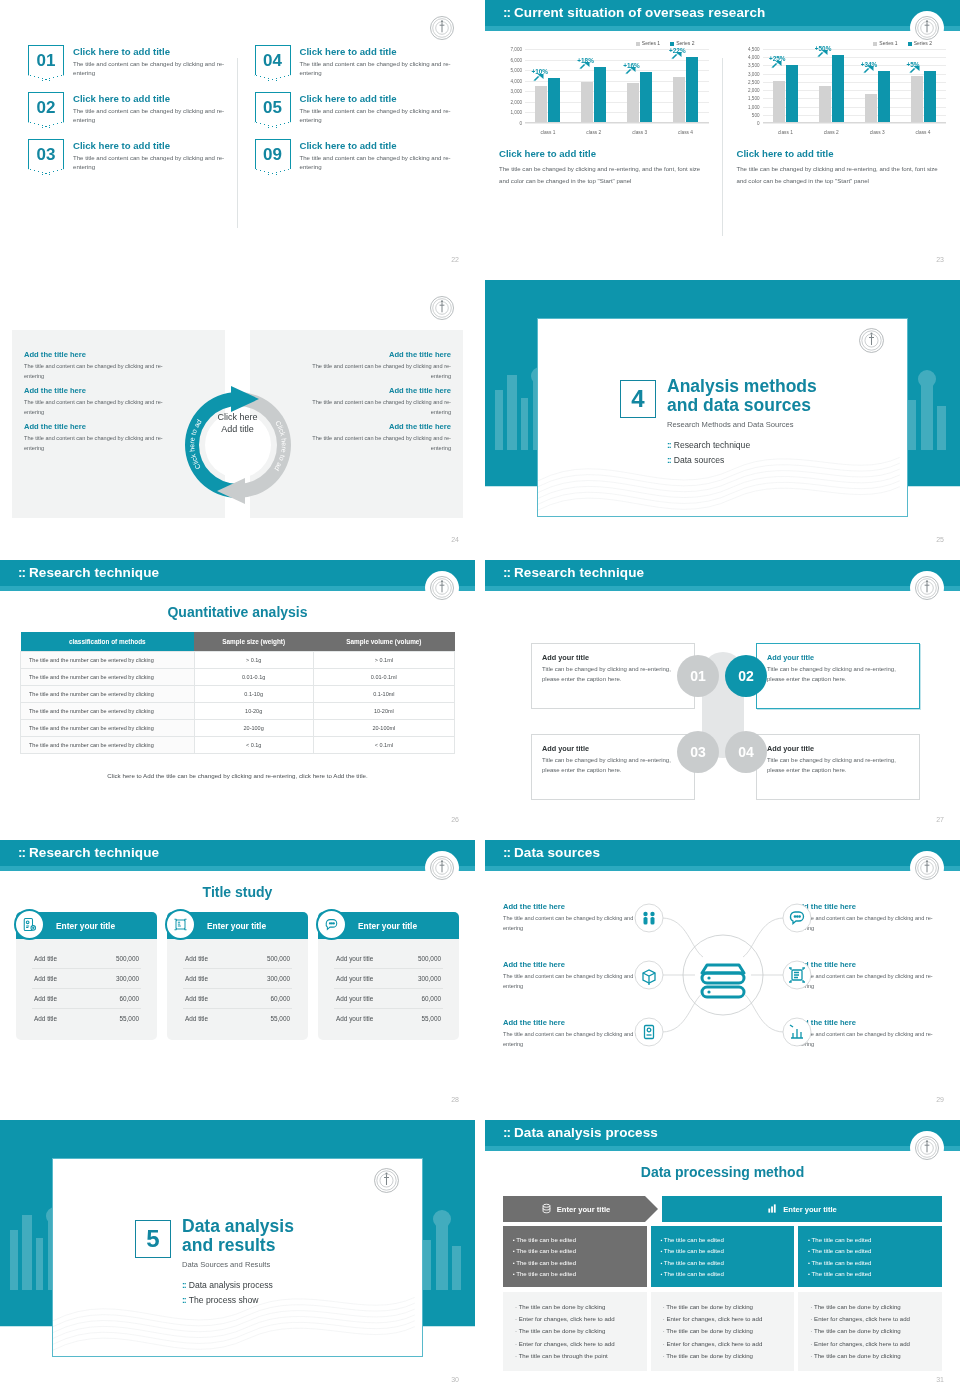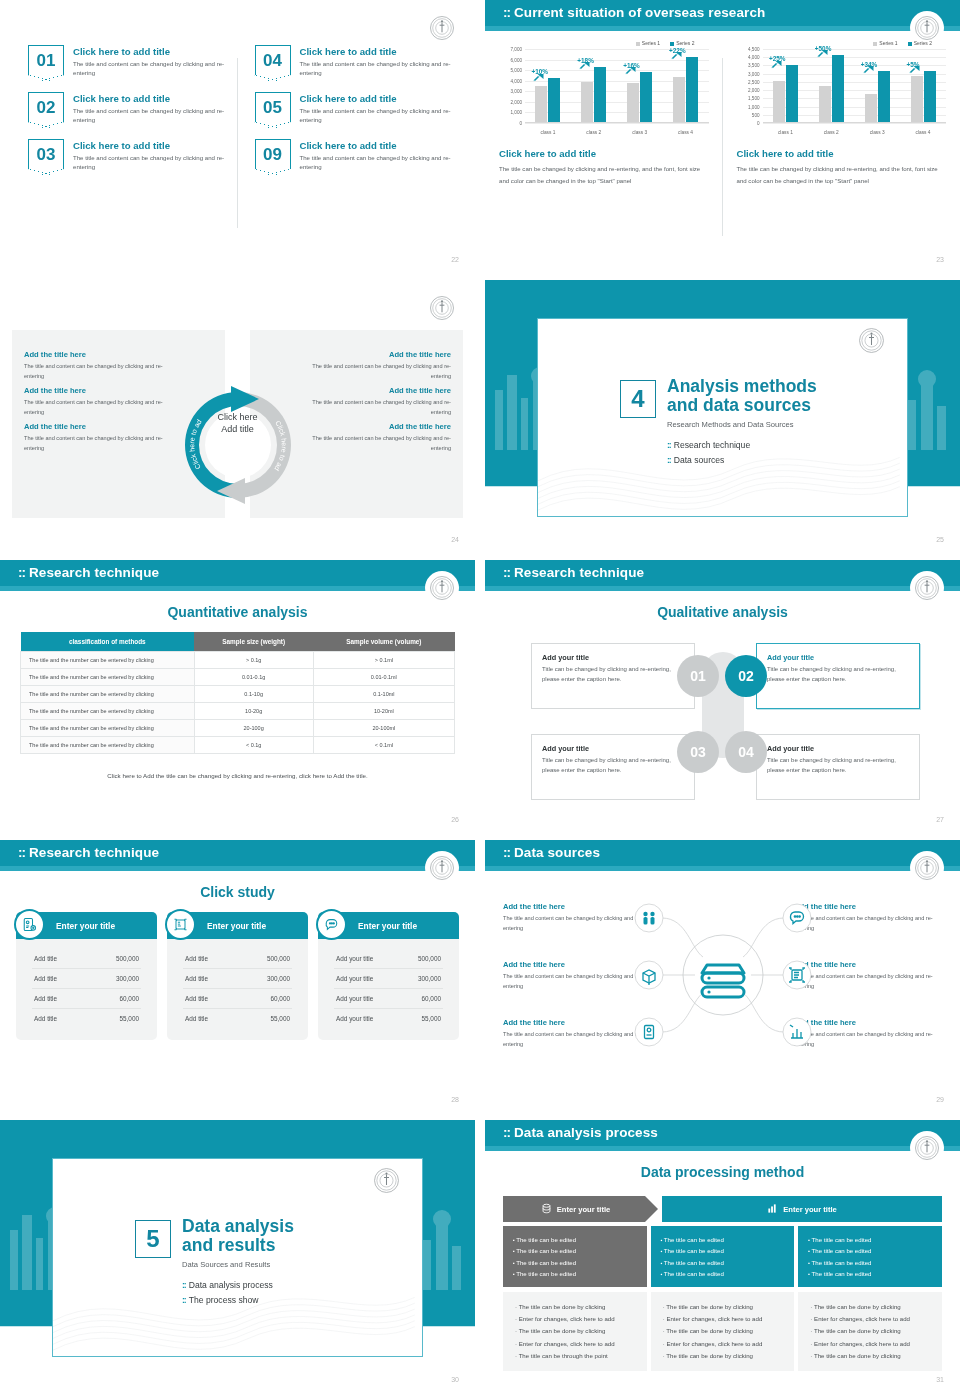--- a/index.html
+++ b/index.html
@@ -711,21 +711,20 @@
     </div>
     <div class="seal">
       <svg width="26" height="26" viewBox="0 0 26 26">
           <circle cx="13" cy="13" r="11.5" fill="none" stroke="#9aa0a3" stroke-width=".7"></circle>
           <circle cx="13" cy="13" r="9.3" fill="none" stroke="#9aa0a3" stroke-width=".5"></circle>
           <circle cx="13" cy="13" r="6.3" fill="none" stroke="#9aa0a3" stroke-width=".5"></circle>
           <path d="M13 7.3v10M10.6 10.2h4.8" stroke="#7e868a" stroke-width="1"></path>
           <circle cx="13" cy="6.2" r="1" fill="#7e868a"></circle>
         </svg>
     </div>
-    <div class="sec-ttl">Qualitative analysis</div>
     <div class="q-plate"></div>
     <div class="q-box q-tl">
         <div class="t">Add your title</div>
         <div class="d">Title can be changed by clicking and re-entering, please enter the caption here.</div>
       </div>
     <div class="q-box q-tr active">
         <div class="t">Add your title</div>
         <div class="d">Title can be changed by clicking and re-entering, please enter the caption here.</div>
       </div>
     <div class="q-box q-bl">
@@ -750,21 +749,21 @@
     </div>
     <div class="seal">
       <svg width="26" height="26" viewBox="0 0 26 26">
           <circle cx="13" cy="13" r="11.5" fill="none" stroke="#9aa0a3" stroke-width=".7"></circle>
           <circle cx="13" cy="13" r="9.3" fill="none" stroke="#9aa0a3" stroke-width=".5"></circle>
           <circle cx="13" cy="13" r="6.3" fill="none" stroke="#9aa0a3" stroke-width=".5"></circle>
           <path d="M13 7.3v10M10.6 10.2h4.8" stroke="#7e868a" stroke-width="1"></path>
           <circle cx="13" cy="6.2" r="1" fill="#7e868a"></circle>
         </svg>
     </div>
-    <div class="sec-ttl">Click study</div>
+    <div class="sec-ttl">Title study</div>
     <div class="cards">
       <div class="card">
         <div class="card-h">
             <span>Enter your title</span>
           </div>
         <div class="card-ic">
           <svg width="15" height="15" viewBox="0 0 20 20" fill="none" stroke="#0d95ac" stroke-width="1.4">
               <rect x="3" y="2" width="11" height="16" rx="1.5"></rect>
               <circle cx="7.5" cy="7" r="1.8"></circle>
               <path d="M5.5 12h4M5.5 14h3"></path>

